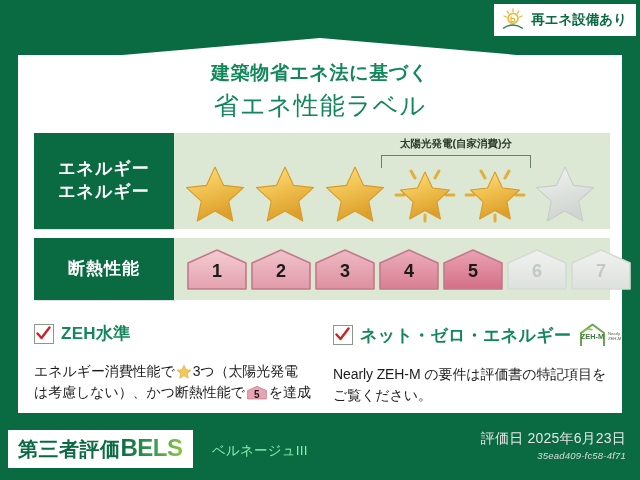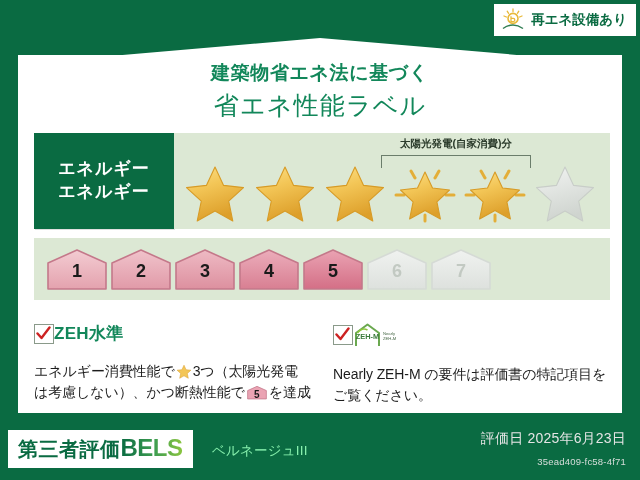--- a/index.html
+++ b/index.html
@@ -106,21 +106,21 @@
     font-size:18px;font-weight:bold;color:#1a1a1a;
   }
   .house-cell.off .house-num{color:#c2c9c2;}
 
   
   .info-wrap{
     position:absolute;left:34px;top:322px;width:576px;
     display:flex;gap:22px;z-index:5;
   }
   .info-col{width:277px;}
-  .info-head{display:flex;align-items:center;gap:0;margin-bottom:7px;}
+  .info-head{display:flex;align-items:center;gap:7px;margin-bottom:7px;}
   .chk{
     width:18px;height:18px;flex:0 0 auto;border:1.3px solid #8a9a8a;
     background:#fff;position:relative;display:block;
   }
   .chk svg{position:absolute;left:1px;top:1px;}
   .info-title{
     color:#12875a;font-weight:bold;font-size:17px;letter-spacing:0.3px;
     white-space:nowrap;
   }
   .zehm-logo{width:46px;height:26px;flex:0 0 auto;display:block;}
@@ -156,21 +156,21 @@
     -webkit-background-clip:text;background-clip:text;color:transparent;
   }
   .bldg-name{
     position:absolute;left:212px;top:24px;
     color:#86efac;font-size:13.5px;letter-spacing:0.2px;
   }
   .eval-block{
     position:absolute;right:14px;top:12px;text-align:right;color:#e5e5e5;
   }
   .eval-date{font-size:14px;letter-spacing:0.2px;}
-  .eval-id{font-size:9.5px;margin-top:8px;opacity:0.92;letter-spacing:0.2px;}
+  .eval-id{font-size:9.5px;margin-top:2px;opacity:0.92;letter-spacing:0.2px;font-style:italic;}
 </style>
 </head>
 <body>
 
 <div id="label-root">
 
   <div class="roof-white"></div>
   <div class="inner-white"></div>
 
 
@@ -270,20 +270,23 @@
             <svg width="66" height="64" viewBox="0 0 66 64">
               <polygon points="33,8 41.6,26.4 61.5,28.6 46.7,42.2 50.8,62 33,52 15.2,62 19.3,42.2 4.5,28.6 24.4,26.4" fill="url(#gEmpty)" stroke="#c8cdc8" stroke-width="1.1" stroke-linejoin="round"></polygon>
             </svg>
           </div>
 
         </div>
       </div>
     </div>
 
     <div class="perf-row row-insul">
+      <div class="perf-label">
+        <span>断熱性能</span>
+      </div>
       <div class="perf-body">
         <div class="houses">
 
           <div class="house-cell on">
             <svg width="62" height="44" viewBox="0 0 62 44">
               <defs>
                 <linearGradient id="hp1" x1="0" y1="0" x2="0" y2="1">
                   <stop offset="0%" stop-color="#f3ccd2"></stop>
                     <stop offset="100%" stop-color="#e4a2ae"></stop>
                 </linearGradient>
@@ -378,20 +381,21 @@
             </svg><span class="n">5</span></span><span>を達成</span></div>
     </div>
 
     <div class="info-col">
       <div class="info-head">
         <span class="chk">
           <svg width="15" height="15" viewBox="0 0 15 15">
             <polyline points="1.5,7.5 5.5,12 13.5,1.5" fill="none" stroke="#cc2222" stroke-width="2.4" stroke-linecap="round" stroke-linejoin="round"></polyline>
           </svg>
         </span>
+        <span class="info-title">ネット・ゼロ・エネルギー</span>
         <span class="zehm-logo">
           <svg width="46" height="26" viewBox="0 0 46 26">
             <path d="M3 24 V11 L14.5 2.5 L26 11 V24" fill="none" stroke="#6aa84f" stroke-width="2" stroke-linejoin="round"></path>
             <path d="M4.5 11 Q9 5 14.5 8" fill="none" stroke="#8cc63f" stroke-width="1.6"></path>
             <text x="14.5" y="16.5" font-size="7.4" font-weight="bold" fill="#3b7a3b" text-anchor="middle" font-family="Liberation Sans, sans-serif">ZEH-M</text>
             <text x="30" y="13" font-size="4.2" fill="#4a6b4a" font-family="Liberation Sans, sans-serif">Nearly</text>
             <text x="30" y="18" font-size="4.2" fill="#4a6b4a" font-family="Liberation Sans, sans-serif">ZEH-M</text>
           </svg>
         </span>
       </div>

